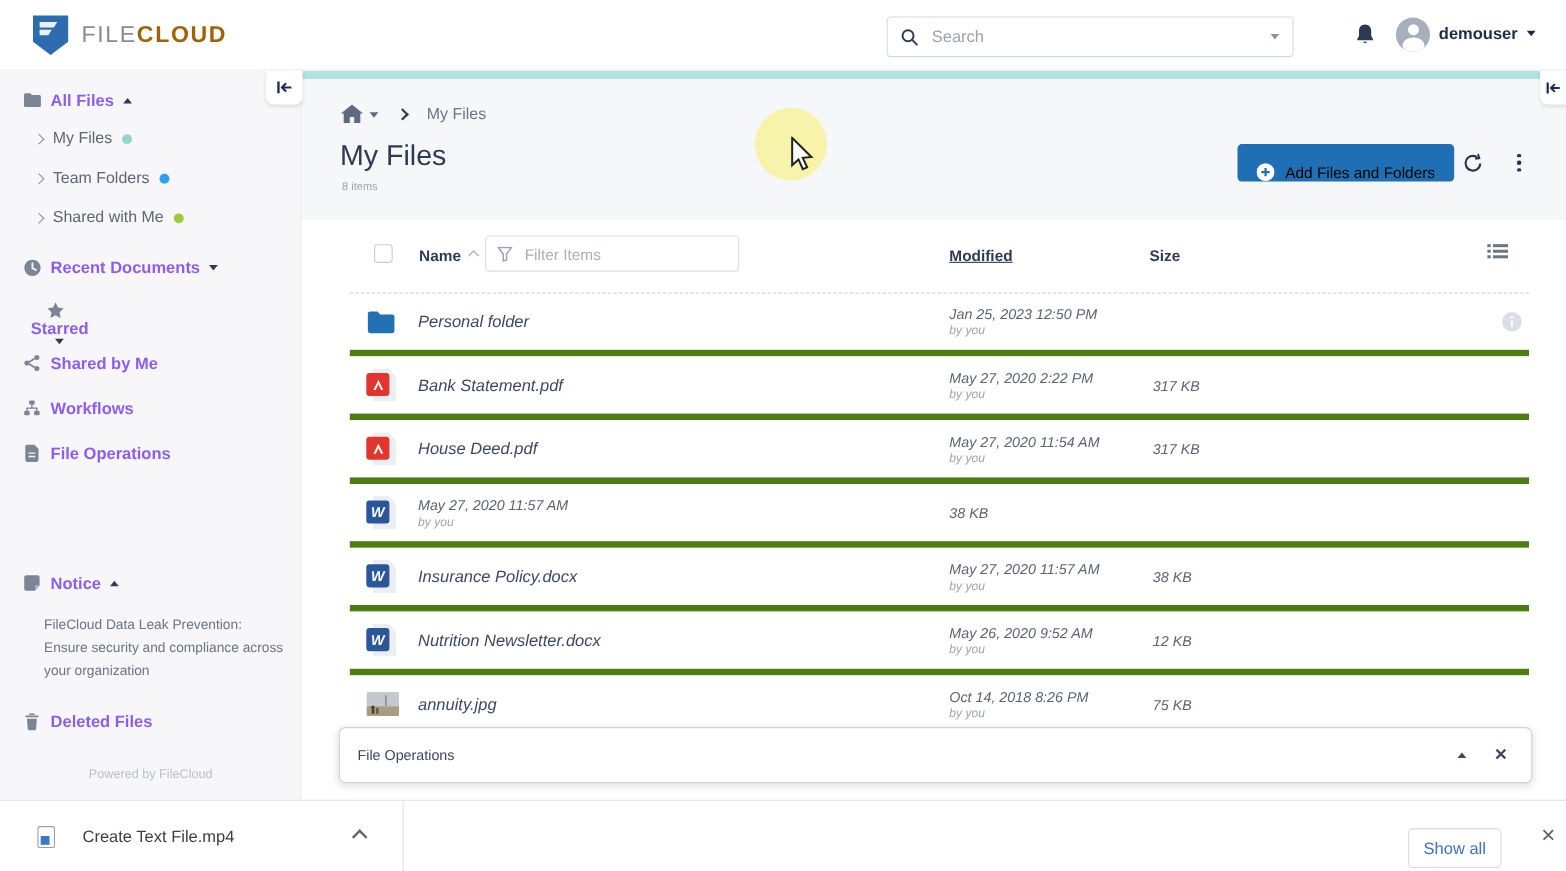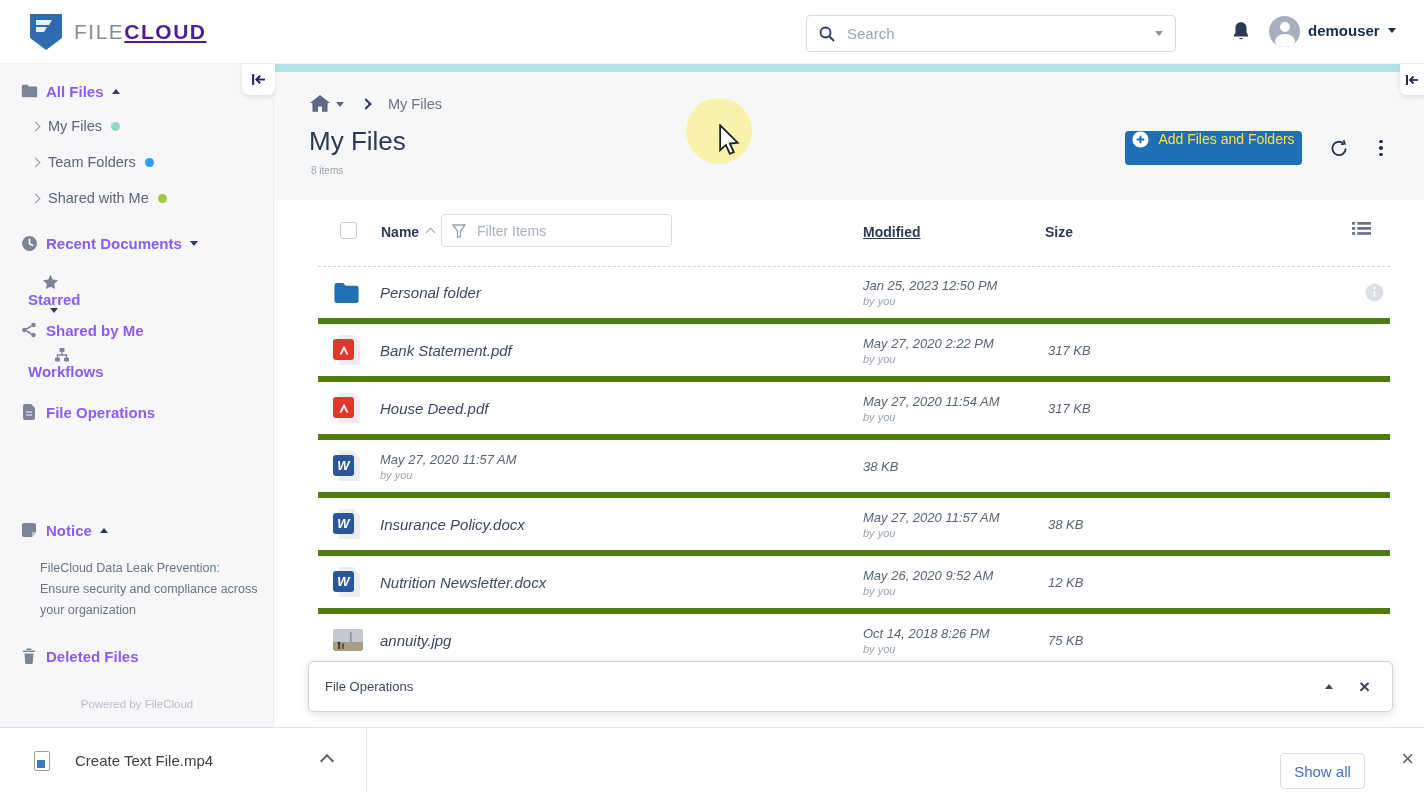--- a/index.html
+++ b/index.html
@@ -4,21 +4,21 @@
 <style>
   * { margin:0; padding:0; box-sizing:border-box; }
   html,body { width:1424px; height:792px; }
   body { font-family:"Liberation Sans", sans-serif; background:#fff; }
   .app { position:relative; width:1424px; height:792px; overflow:hidden; background:#fff; }
 
   
   .topbar { position:absolute; top:0; left:0; right:0; height:64px; background:#fff; border-bottom:1px solid #f0f0f2; z-index:5; }
   .logo { position:absolute; left:28px; top:13px; display:flex; align-items:center; gap:10px; }
   .logo-text { font-size:21px; letter-spacing:1.5px; color:#868d95; }
-  .logo-text b { font-weight:700; color:#4c1d95;text-decoration:underline; }
+  .logo-text b { font-weight:700; color:#a16207; }
   .searchbox { position:absolute; left:806px; top:15px; width:370px; height:37px; border:1px solid #d5dade; border-radius:4px; background:#fff; display:flex; align-items:center; padding:0 12px; }
   .searchbox input { border:none; outline:none; flex:1; margin-left:12px; font-size:15px; color:#333; font-family:inherit; background:transparent; }
   .searchbox input::placeholder { color:#9aa3af; }
   .tri { display:inline-block; width:0; height:0; }
   .tri-down { border-left:4.5px solid transparent; border-right:4.5px solid transparent; border-top:5.5px solid currentColor; }
   .tri-up { border-left:4.5px solid transparent; border-right:4.5px solid transparent; border-bottom:5.5px solid currentColor; }
   .search-caret { color:#8a93a0; }
   .bell { position:absolute; left:1232px; top:21px; width:18px; height:20px; }
   .avatar { position:absolute; left:1269px; top:16px; width:31px; height:31px; border-radius:50%; background:#a7afbc; overflow:hidden; }
   .avatar::before { content:""; position:absolute; left:10.5px; top:6px; width:10px; height:10px; border-radius:50%; background:#fff; }
@@ -50,21 +50,21 @@
   .main { position:absolute; top:64px; left:274px; right:0; bottom:65px; background:#fff; overflow:hidden; }
   .teal-strip { position:absolute; top:0; left:0; right:22px; height:8px; background:#b2e1e2; }
   .head-band { position:absolute; top:8px; left:0; right:0; height:128px; background:#f6f7f9; }
   .breadcrumb { position:absolute; left:36px; top:30px; display:flex; align-items:center; height:20px; }
   .home-ico { width:20px; height:18px; color:#5d6a80; }
   .bc-caret { margin-left:6px; color:#5d6a80; }
   .bc-chev { width:8px; height:8px; border-right:2px solid #2e3b55; border-top:2px solid #2e3b55; transform:rotate(45deg); margin-left:18px; }
   .bc-current { margin-left:18px; font-size:14.5px; color:#6a7585; }
   .page-title { position:absolute; left:35px; top:62px; font-size:26px; font-weight:500; color:#2c3a52; }
   .item-count { position:absolute; left:37px; top:101px; font-size:10px; color:#9aa3af; }
-  .add-btn { position:absolute; left:851px; top:67px; width:177px; height:34px; background:#1e6fb3; border:none; border-radius:4px; color:#fde047; font-size:14px; font-family:inherit; display:flex; align-items:flex-start; justify-content:center; gap:9px; cursor:pointer; }
+  .add-btn { position:absolute; left:851px; top:67px; width:197px; height:34px; background:#1e6fb3; border:none; border-radius:4px; color:#000000; font-size:14px; font-family:inherit; display:flex; align-items:flex-end; justify-content:center; gap:9px; cursor:pointer; }
   .refresh-btn { position:absolute; left:1055px; top:74px; width:20px; height:20px; cursor:pointer; }
   .kebab { position:absolute; left:1101px; top:74px; width:12px; height:20px; display:flex; flex-direction:column; align-items:center; justify-content:center; gap:3px; cursor:pointer; }
   .kebab i { width:3.5px; height:3.5px; border-radius:50%; background:#27344e; }
 
   
   .thead { position:absolute; top:136px; left:0; right:0; height:66px; background:#fff; }
   .checkbox { position:absolute; left:66px; top:22px; width:17px; height:17px; border:1.5px solid #c7ccd6; border-radius:3px; background:#fff; cursor:pointer; }
   .col-name { position:absolute; left:107px; top:24px; font-size:14px; font-weight:700; color:#2e3b55; }
   .sort-caret { position:absolute; left:153px; top:29px; width:7px; height:7px; border-left:1.6px solid #9aa3af; border-top:1.6px solid #9aa3af; transform:rotate(45deg); }
   .filter-box { position:absolute; left:167px; top:14px; width:231px; height:33px; border:1px solid #d9dde3; border-radius:4px; background:#fff; display:flex; align-items:center; padding:0 10px; }
@@ -198,21 +198,21 @@
         <svg width="16" height="16" viewBox="0 0 16 16" fill="#7b8596">
             <circle cx="12.5" cy="3" r="2.3"></circle>
             <circle cx="3.5" cy="8" r="2.3"></circle>
             <circle cx="12.5" cy="13" r="2.3"></circle>
             <path d="M5.5 7l5-3M5.5 9l5 3" stroke="#7b8596" stroke-width="1.6"></path>
           </svg>
       </span>
       <span class="side-label">Shared by Me</span>
     </div>
 
-    <div class="side-item" style="top:283px;flex-direction:column;">
+    <div class="side-item" style="top:295px;">
       <span class="sicon">
         <svg width="16" height="16" viewBox="0 0 16 16" fill="#7b8596">
             <rect x="5.5" y="1" width="5" height="4" rx="1"></rect>
             <rect x="1" y="10.5" width="5" height="4" rx="1"></rect>
             <rect x="10" y="10.5" width="5" height="4" rx="1"></rect>
             <path d="M8 5v3M3.5 10.5V8h9v2.5" stroke="#7b8596" stroke-width="1.3" fill="none"></path>
           </svg>
       </span>
       <span class="side-label">Workflows</span>
     </div>

